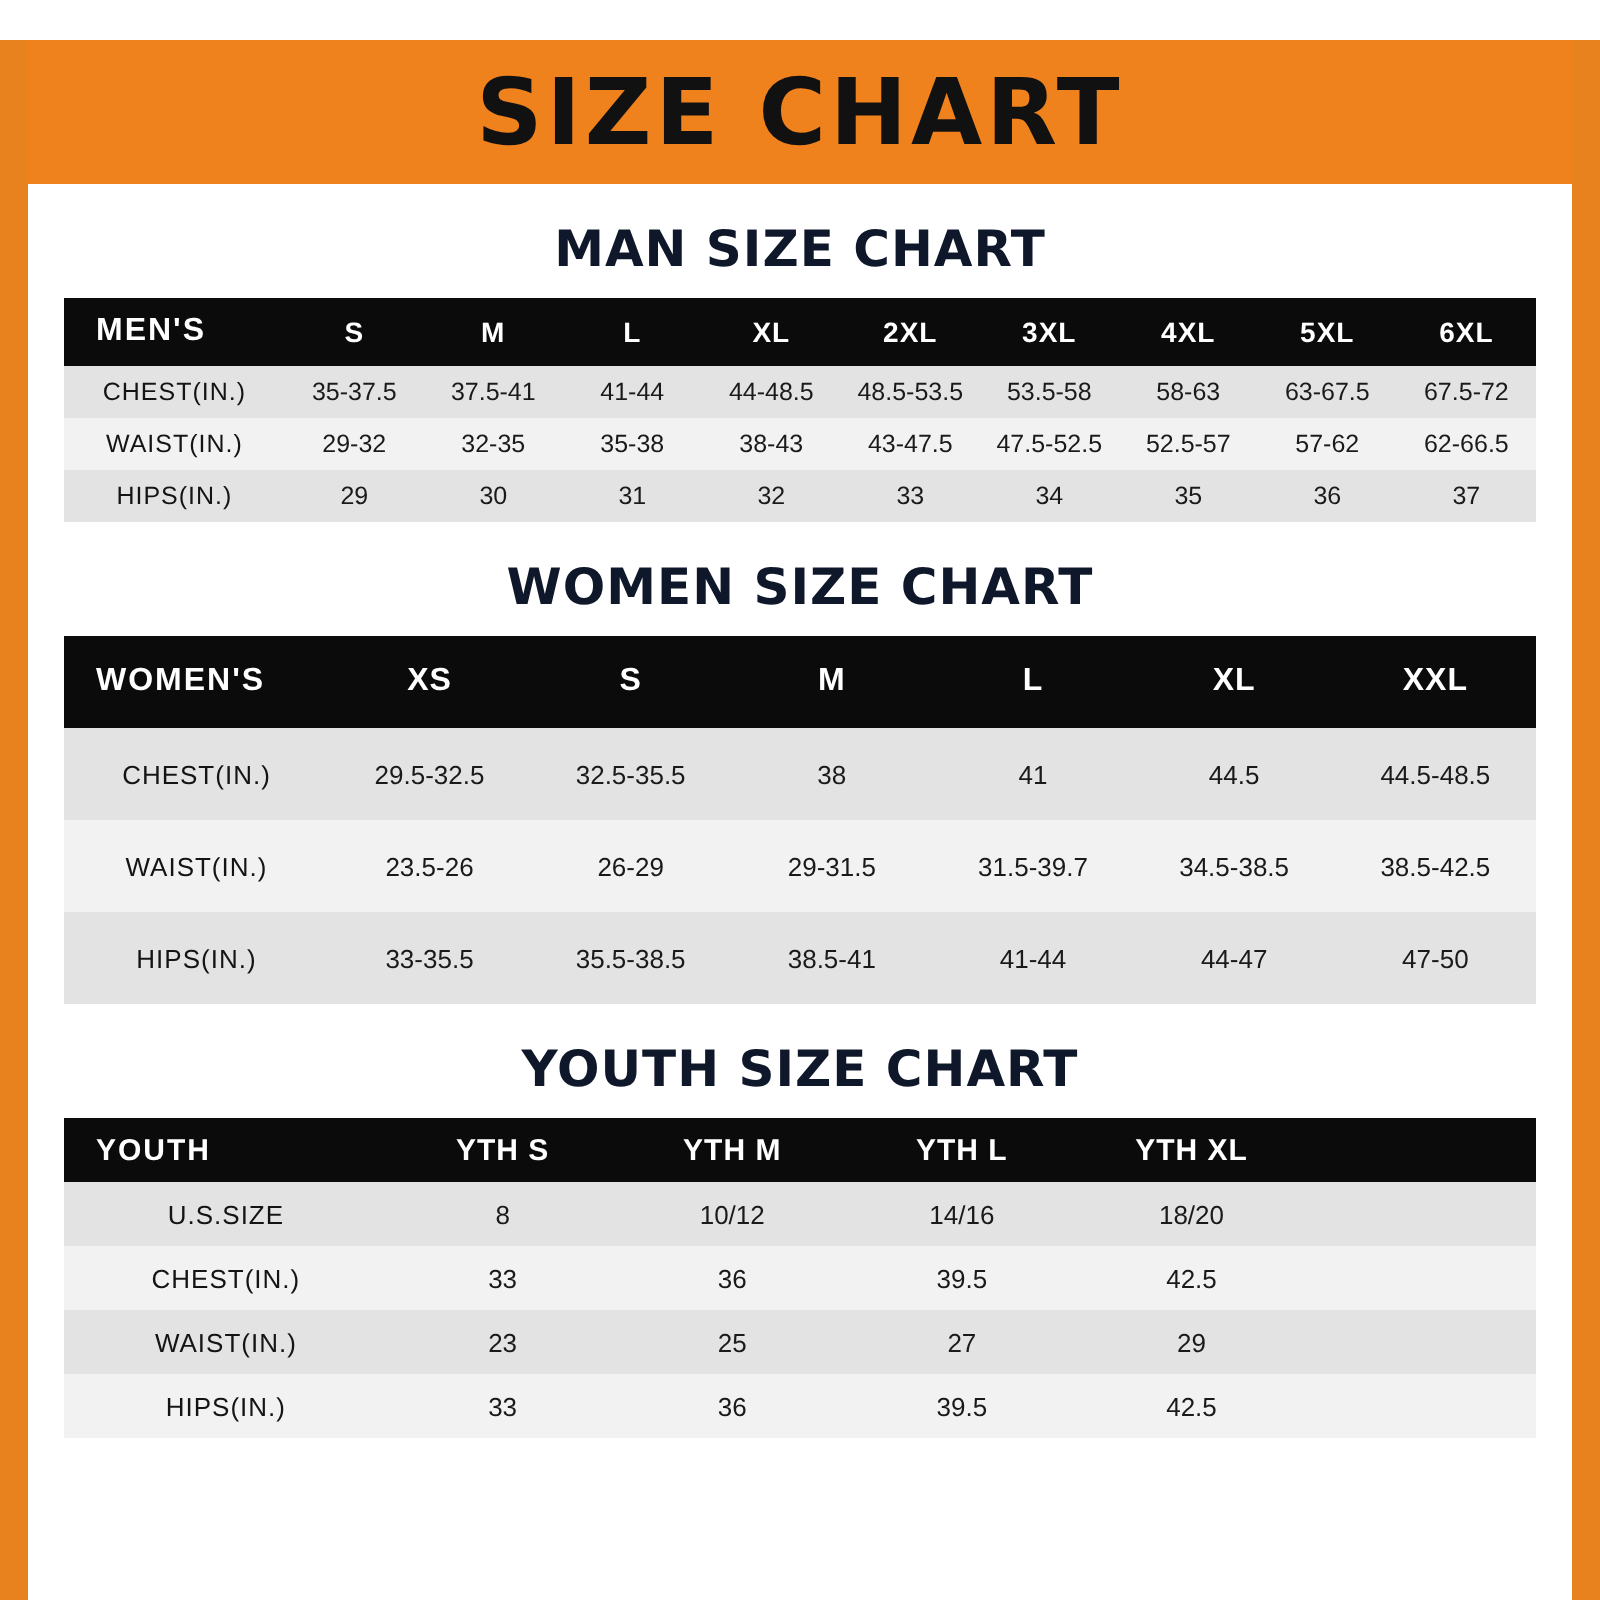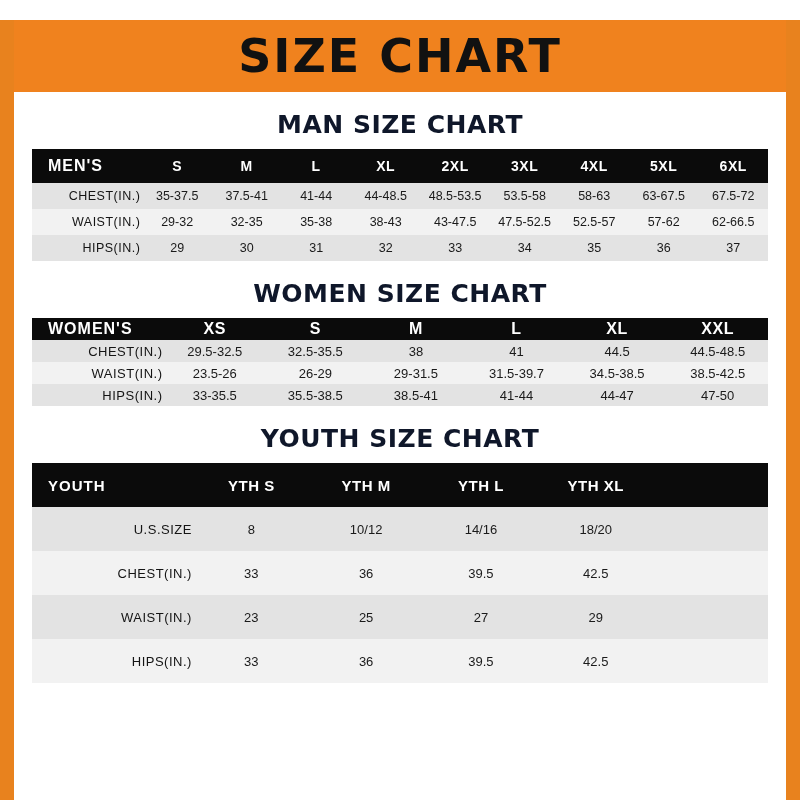--- a/index.html
+++ b/index.html
@@ -72,29 +72,29 @@
     font-family: Liberation Sans, sans-serif;
     font-size: 16px;
     letter-spacing: 1px;
   }
   tbody tr.odd { background: #e3e3e3; }
   tbody tr.even { background: #f2f2f2; }
   tbody td.lead {
     font-size: 12.5px;
     letter-spacing: 0.5px;
     color: #141414;
-    text-align: right;
+    text-align: center;
   }
   
   .men col.c0 { width: 15%; }
   .women col.c0 { width: 18%; }
   .youth col.c0 { width: 22%; }
   .youth thead th { font-size: 15px; }
-  .youth td, .youth th { height: 44px; }
-  .women td, .women th { height: 22px; }
+  .youth td, .youth th { height: 32px; }
+  .women td, .women th { height: 46px; }
   .women thead th { font-size: 16px; }
   .women tbody td { font-size: 13px; }
   .youth tbody td { font-size: 13px; }
   .footer-note {
     margin-top: 16px;
     padding: 0 14px;
     text-align: center;
     color: #e03b10;
     font-size: 15.5px;
     line-height: 1.45;

